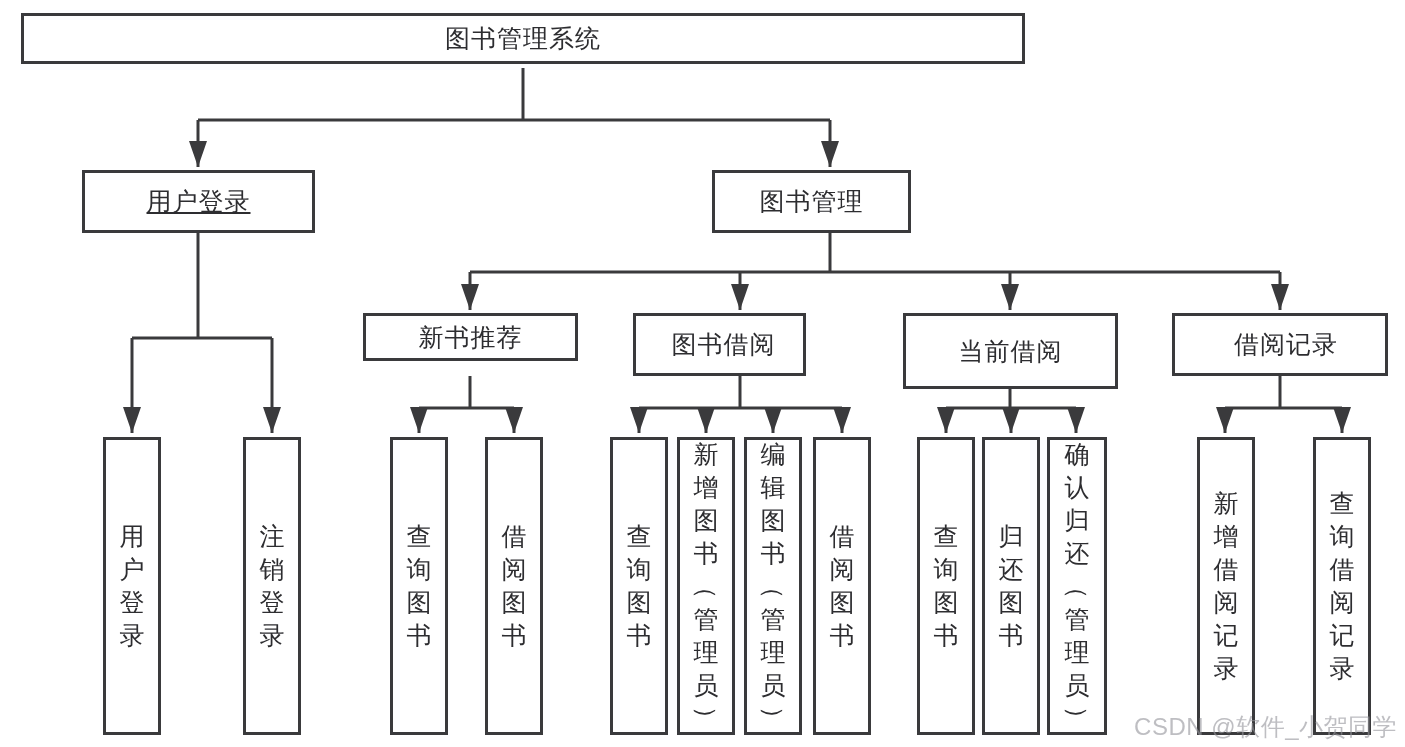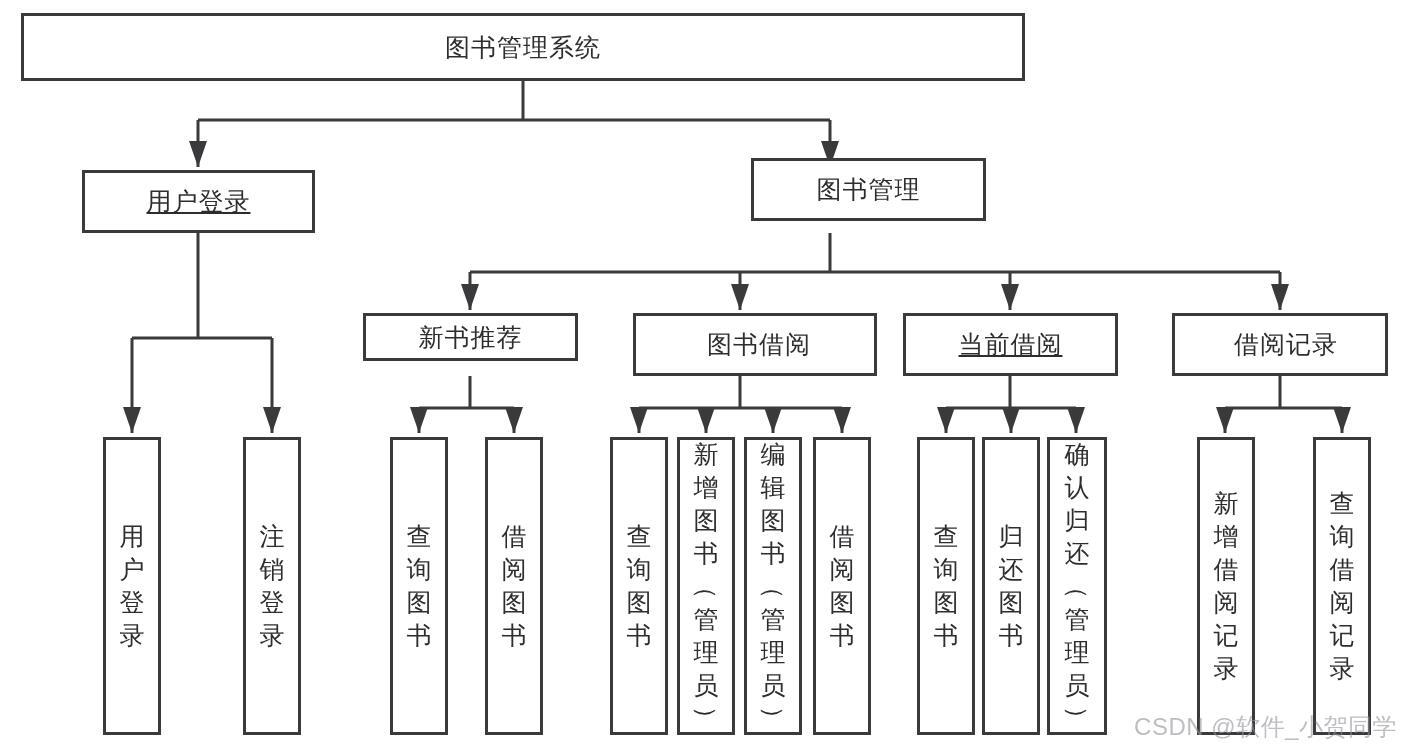--- a/index.html
+++ b/index.html
@@ -111,28 +111,28 @@
     <line x1="946" y1="408" x2="946" y2="433" marker-end="url(#ah)"></line>
     <line x1="1011" y1="408" x2="1011" y2="433" marker-end="url(#ah)"></line>
     <line x1="1076" y1="408" x2="1076" y2="433" marker-end="url(#ah)"></line>
 
     <line x1="1280" y1="376" x2="1280" y2="408"></line>
     <line x1="1225" y1="408" x2="1342" y2="408"></line>
     <line x1="1225" y1="408" x2="1225" y2="433" marker-end="url(#ah)"></line>
     <line x1="1342" y1="408" x2="1342" y2="433" marker-end="url(#ah)"></line>
   </svg>
 
-  <div class="hbox" style="left:21px; top:13px; width:1004px; height:68px;">图书管理系统</div>
+  <div class="hbox" style="left:21px; top:13px; width:1004px; height:51px;">图书管理系统</div>
 
   <div class="hbox" style="left:82px; top:170px; width:233px; height:63px;text-decoration:underline;">用户登录</div>
-  <div class="hbox" style="left:712px; top:158px; width:235px; height:63px;margin-left:39px;">图书管理</div>
+  <div class="hbox" style="left:712px; top:170px; width:199px; height:63px;">图书管理</div>
 
   <div class="hbox" style="left:363px; top:313px; width:215px; height:48px;">新书推荐</div>
-  <div class="hbox" style="left:633px; top:313px; width:244px; height:63px;padding-left:8px;">图书借阅</div>
-  <div class="hbox" style="left:903px; top:313px; width:215px; height:63px;text-decoration:underline;">当前借阅</div>
+  <div class="hbox" style="left:633px; top:313px; width:173px; height:63px;padding-left:8px;">图书借阅</div>
+  <div class="hbox" style="left:903px; top:313px; width:215px; height:76px;">当前借阅</div>
   <div class="hbox" style="left:1172px; top:313px; width:216px; height:63px;padding-left:12px;">借阅记录</div>
 
   <div class="vbox" style="left:103px;">
       <span class="vchar">用</span>
       <span class="vchar">户</span>
       <span class="vchar">登</span>
       <span class="vchar">录</span>
     </div>
   <div class="vbox" style="left:243px;">
       <span class="vchar">注</span>

